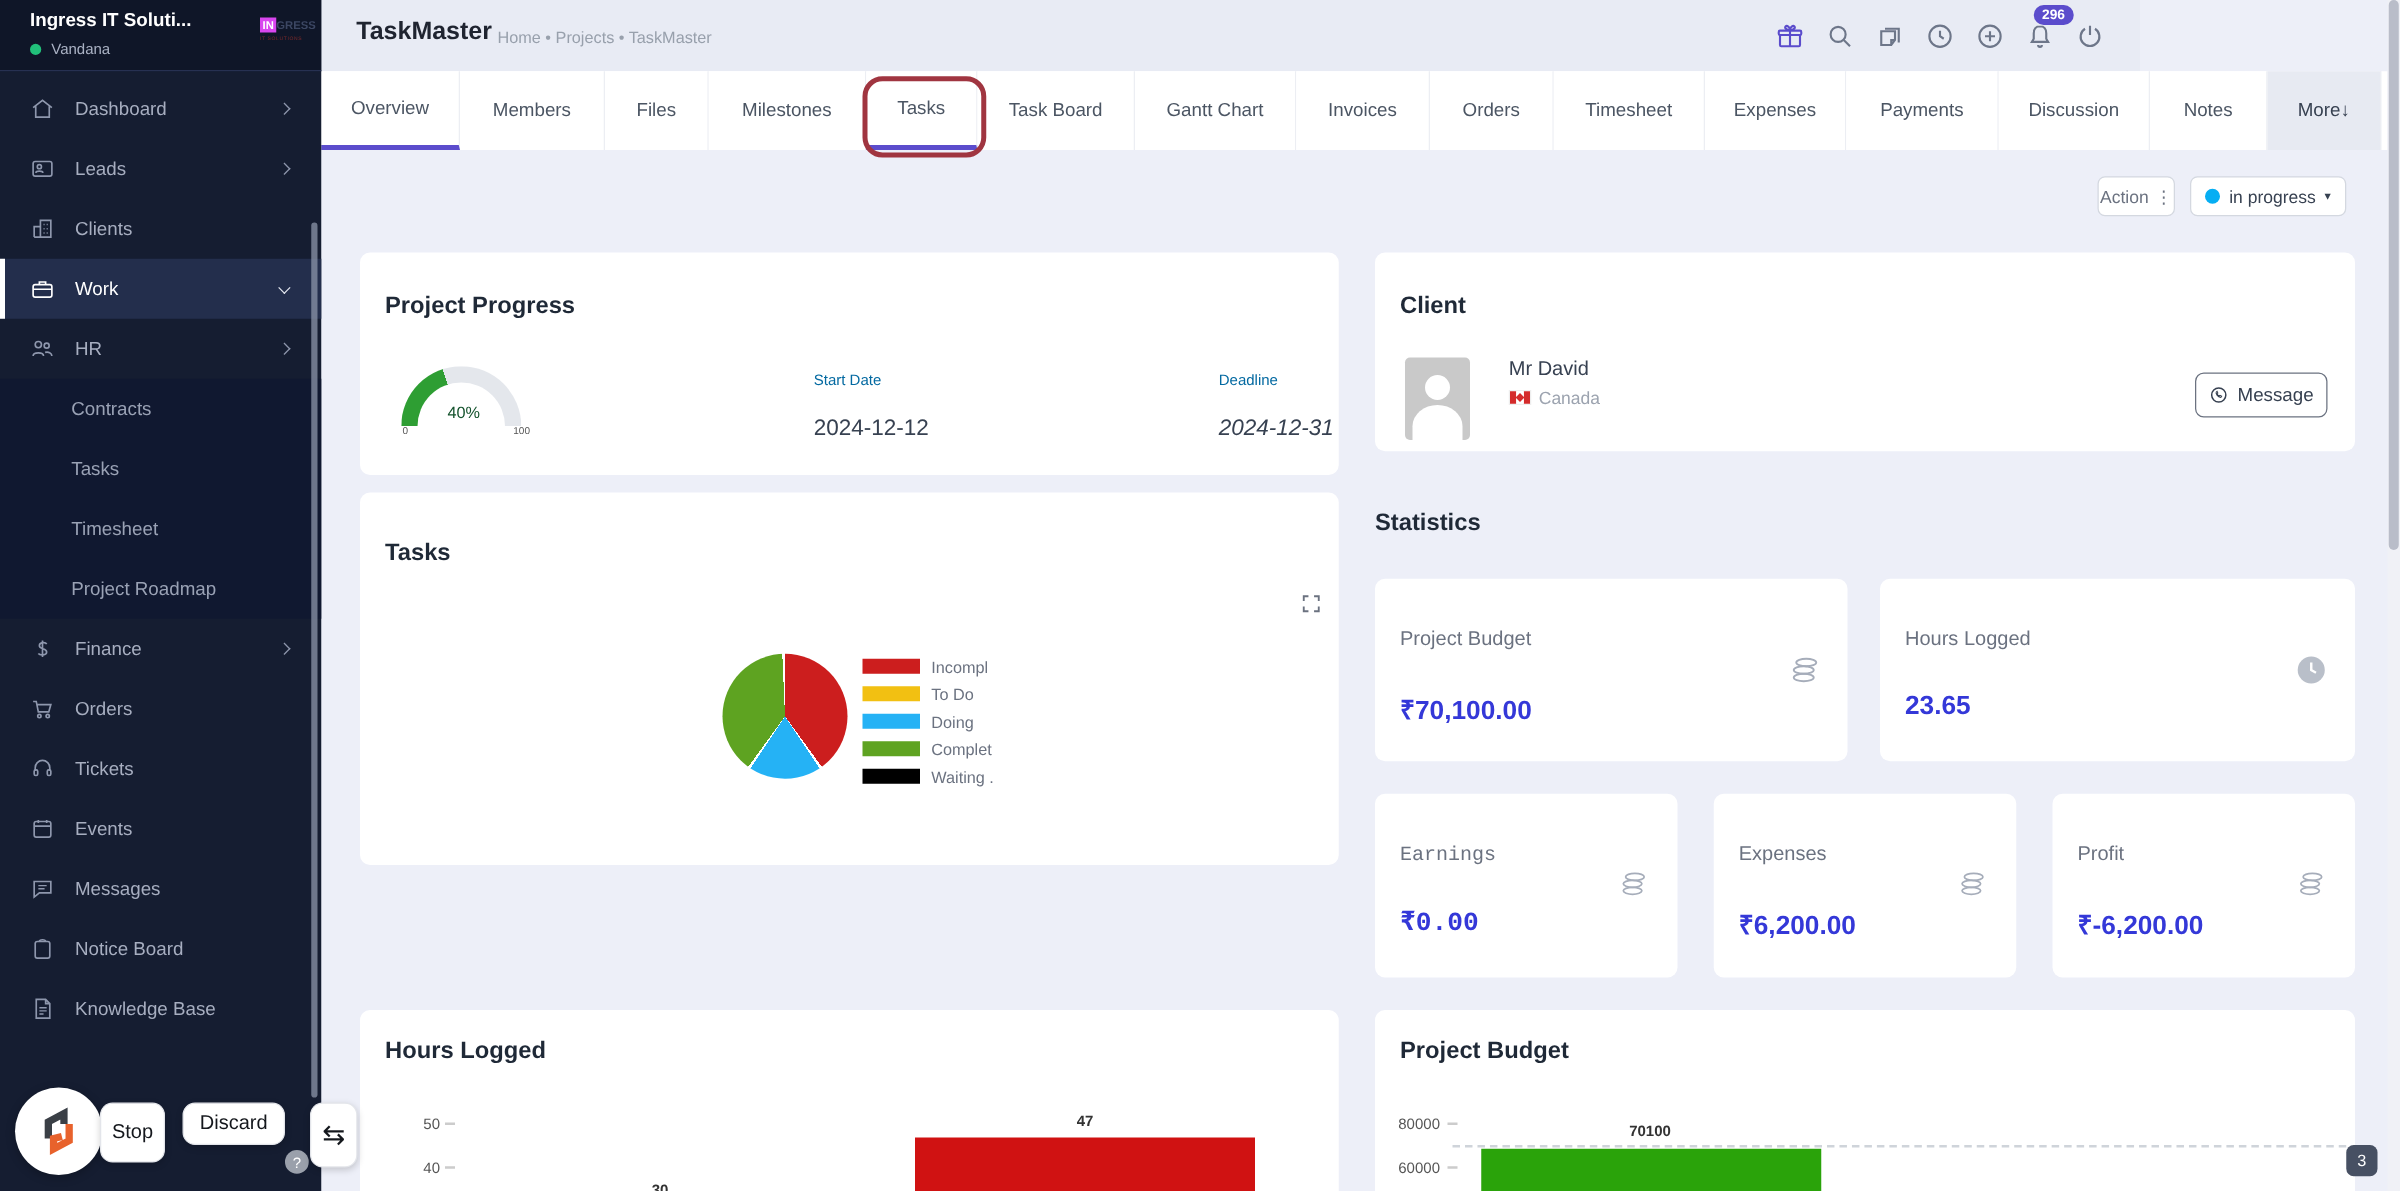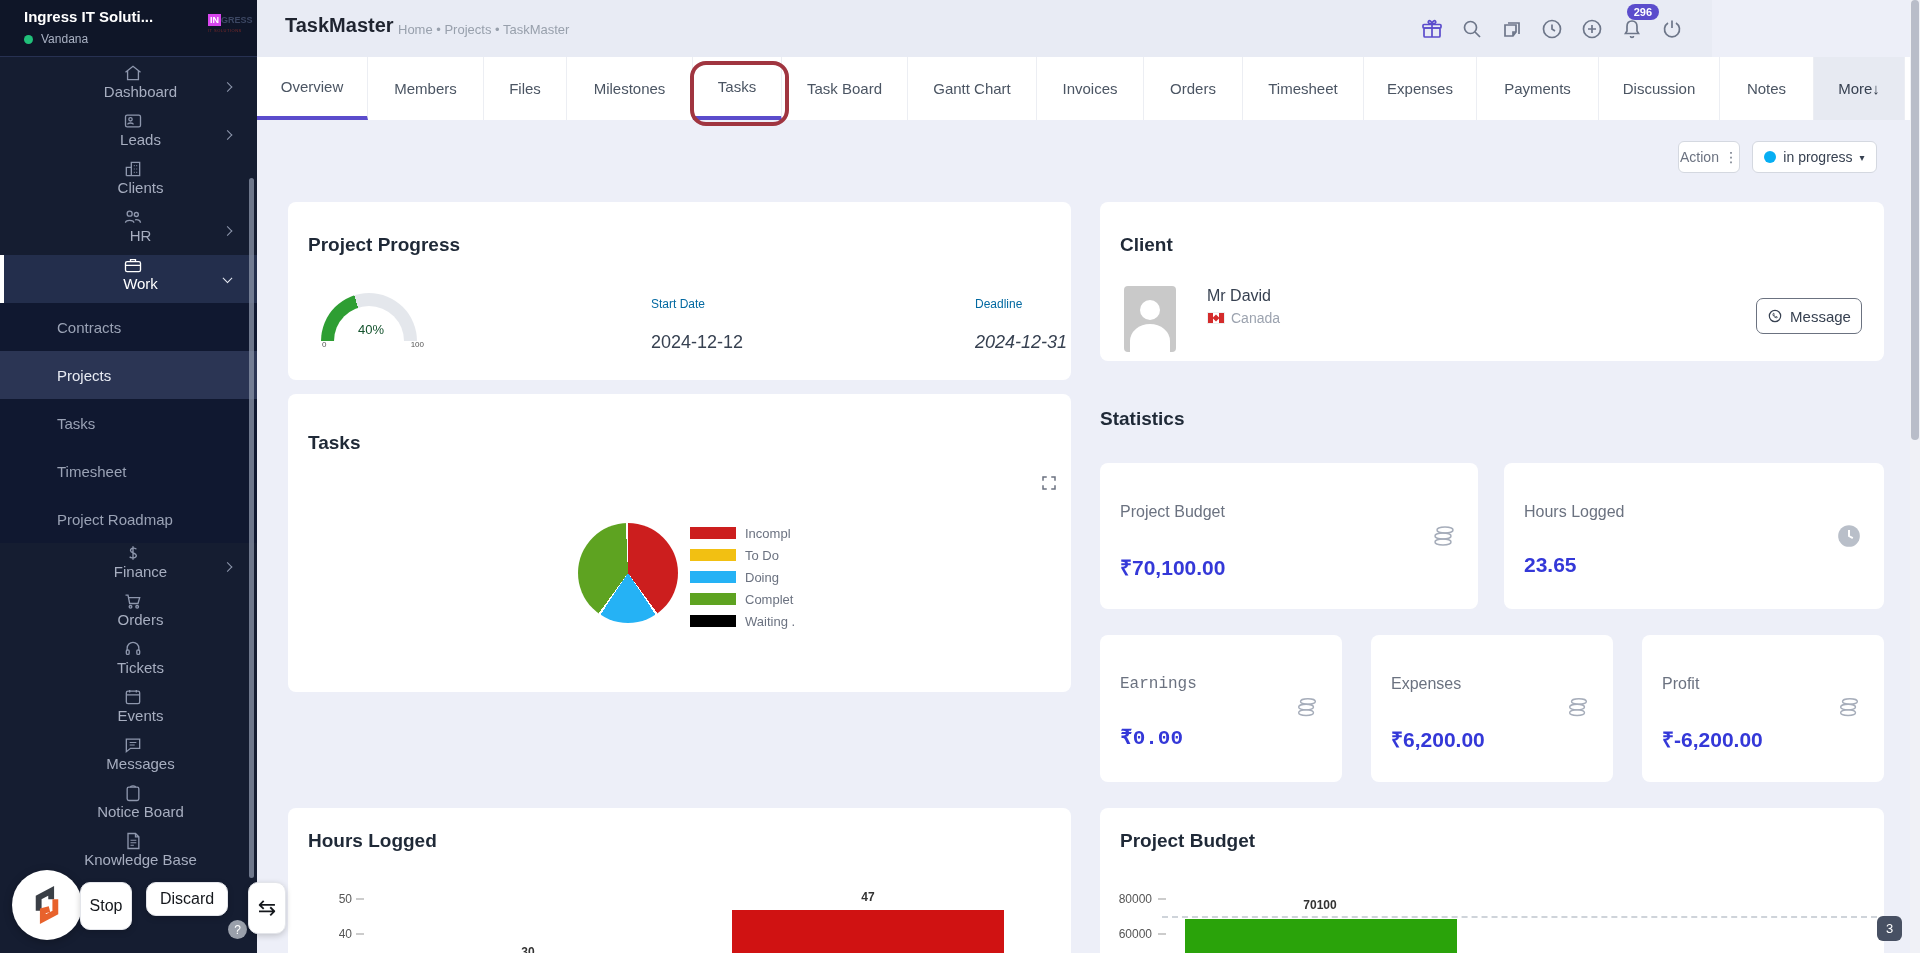--- a/index.html
+++ b/index.html
@@ -10,21 +10,21 @@
   .sidebar { position:absolute; left:0; top:0; width:257px; height:953px; background:#151d31; z-index:5; }
   .sb-head { position:absolute; left:0; top:0; width:257px; height:57px; background:#0f1628; border-bottom:1px solid #273152; }
   .sb-company { position:absolute; left:24px; top:8px; color:#fff; font-size:15px; font-weight:bold; white-space:nowrap; }
   .sb-user { position:absolute; left:24px; top:32px; display:flex; align-items:center; gap:8px; color:#aab2c4; font-size:12px; }
   .dot-green { width:9px; height:9px; border-radius:50%; background:#21c07a; }
   .sb-logo { position:absolute; left:208px; top:16px; font-size:9px; font-weight:bold; line-height:9px; }
   .sb-logo .in { background:#d946ef; color:#fff; padding:1px 2px; }
   .sb-logo .gress { color:#3c4763; }
   .sb-logo .tag { display:block; color:#7e2a2a; font-size:4px; font-weight:normal; margin-top:1px; letter-spacing:.5px; }
   .nav { position:absolute; left:0; top:63px; width:257px; }
-  .nav-item { height:48px; display:flex; align-items:center; padding-left:24px; color:#a7aec0; font-size:15px; position:relative; cursor:pointer;flex-direction:column; }
+  .nav-item { height:48px; display:flex; align-items:center; padding-left:24px; color:#a7aec0; font-size:15px; position:relative; cursor:pointer; }
   .nav-item .ni-icon { width:20px; height:20px; margin-right:16px; color:#8e97ad; flex:0 0 20px; display:flex; align-items:center; justify-content:center; }
   .nav-item.active { background:#232e4c; color:#fff; }
   .nav-item.active .ni-icon { color:#fff; }
   .nav-item.active::before { content:""; position:absolute; left:0; top:0; width:4px; height:48px; background:#fff; }
   .chev { width:7px; height:7px; border-right:1.7px solid #8e97ad; border-bottom:1.7px solid #8e97ad; position:absolute; right:26px; top:50%; }
   .chev.r { transform:translateY(-50%) rotate(-45deg); }
   .chev.d { transform:translateY(-60%) rotate(45deg); border-color:#e7eaf2; }
   .subnav { background:#101830; }
   .sub-item { height:48px; display:flex; align-items:center; padding-left:57px; color:#9aa2b5; font-size:15px; cursor:pointer; }
   .sub-item.current { background:#2b3554; color:#e8ebf3; }
@@ -155,47 +155,44 @@
     </div>
     <div class="nav-item">
       <span class="ni-icon">
           <svg width="20" height="20" viewBox="0 0 24 24" fill="none" stroke="currentColor" stroke-width="1.6">
             <path d="M4 20 V10 H10 V20 M10 20 V4 H20 V20 H4"></path>
             <path d="M13 8 h1 M16 8 h1 M13 12 h1 M16 12 h1 M13 16 h1 M16 16 h1" stroke-width="1.4"></path>
           </svg>
         </span>
       <span>Clients</span>
     </div>
+    <div class="nav-item active">
+      <span class="ni-icon">
+          <svg width="20" height="20" viewBox="0 0 24 24" fill="none" stroke="currentColor" stroke-width="1.6">
+            <rect x="3" y="8" width="18" height="12" rx="2"></rect>
+            <path d="M9 8 V5.5 H15 V8 M3 12.5 H21"></path>
+          </svg>
+        </span>
+      <span>Work</span>
+        <span class="chev d"></span>
+    </div>
     <div class="nav-item">
       <span class="ni-icon">
           <svg width="20" height="20" viewBox="0 0 24 24" fill="none" stroke="currentColor" stroke-width="1.6">
             <circle cx="8" cy="8" r="3"></circle>
             <circle cx="16" cy="9" r="2.4"></circle>
             <path d="M3 19 c0-4 10-4 10 0 M14.5 15.5 c3-1 6.5.5 6.5 3.5"></path>
           </svg>
         </span>
       <span>HR</span>
         <span class="chev r"></span>
     </div>
-    <div class="nav-item active">
-      <span class="ni-icon">
-          <svg width="20" height="20" viewBox="0 0 24 24" fill="none" stroke="currentColor" stroke-width="1.6">
-            <rect x="3" y="8" width="18" height="12" rx="2"></rect>
-            <path d="M9 8 V5.5 H15 V8 M3 12.5 H21"></path>
-          </svg>
-        </span>
-      <span>Work</span>
-        <span class="chev d"></span>
-    </div>
     <div class="subnav">
       <div class="sub-item">
           <span>Contracts</span>
-        </div>
-      <div class="sub-item current">
-          <span>Projects</span>
         </div>
       <div class="sub-item">
           <span>Tasks</span>
         </div>
       <div class="sub-item">
           <span>Timesheet</span>
         </div>
       <div class="sub-item">
           <span>Project Roadmap</span>
         </div>

